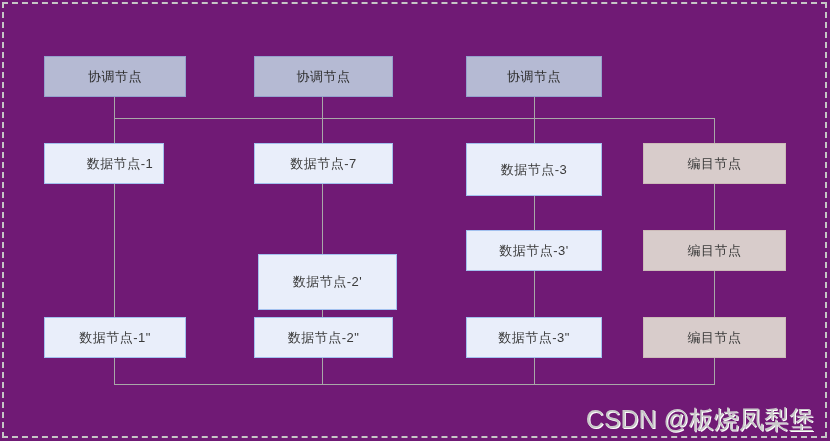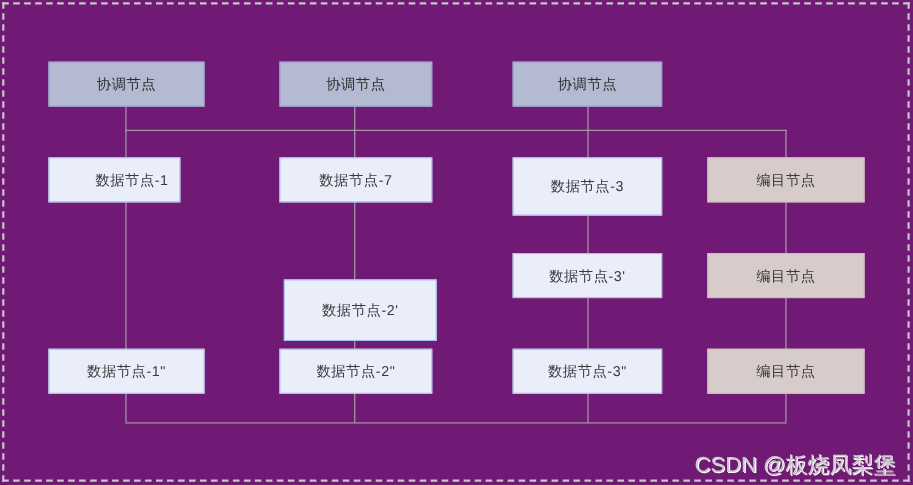--- a/index.html
+++ b/index.html
@@ -34,21 +34,21 @@
   .node.data{
     background:var(--data-fill,#e9eefa);
     border:1px solid var(--data-border,#a3c1ef);
   }
   .node.catalog{
     background:var(--catalog-fill,#d8cccb);
     border:1px solid var(--catalog-border,#ccbbb9);
   }
   .watermark{
     position:absolute;right:16px;bottom:5px;z-index:3;
-    font-size:20px;color:#c9c9c9;
+    font-size:25px;color:#c9c9c9;
     text-shadow:1px 1px 0 #ffffff;
     white-space:nowrap;
   }
 </style>
 </head>
 <body>
 
 <div class="canvas">
   <div class="frame"></div>
 

